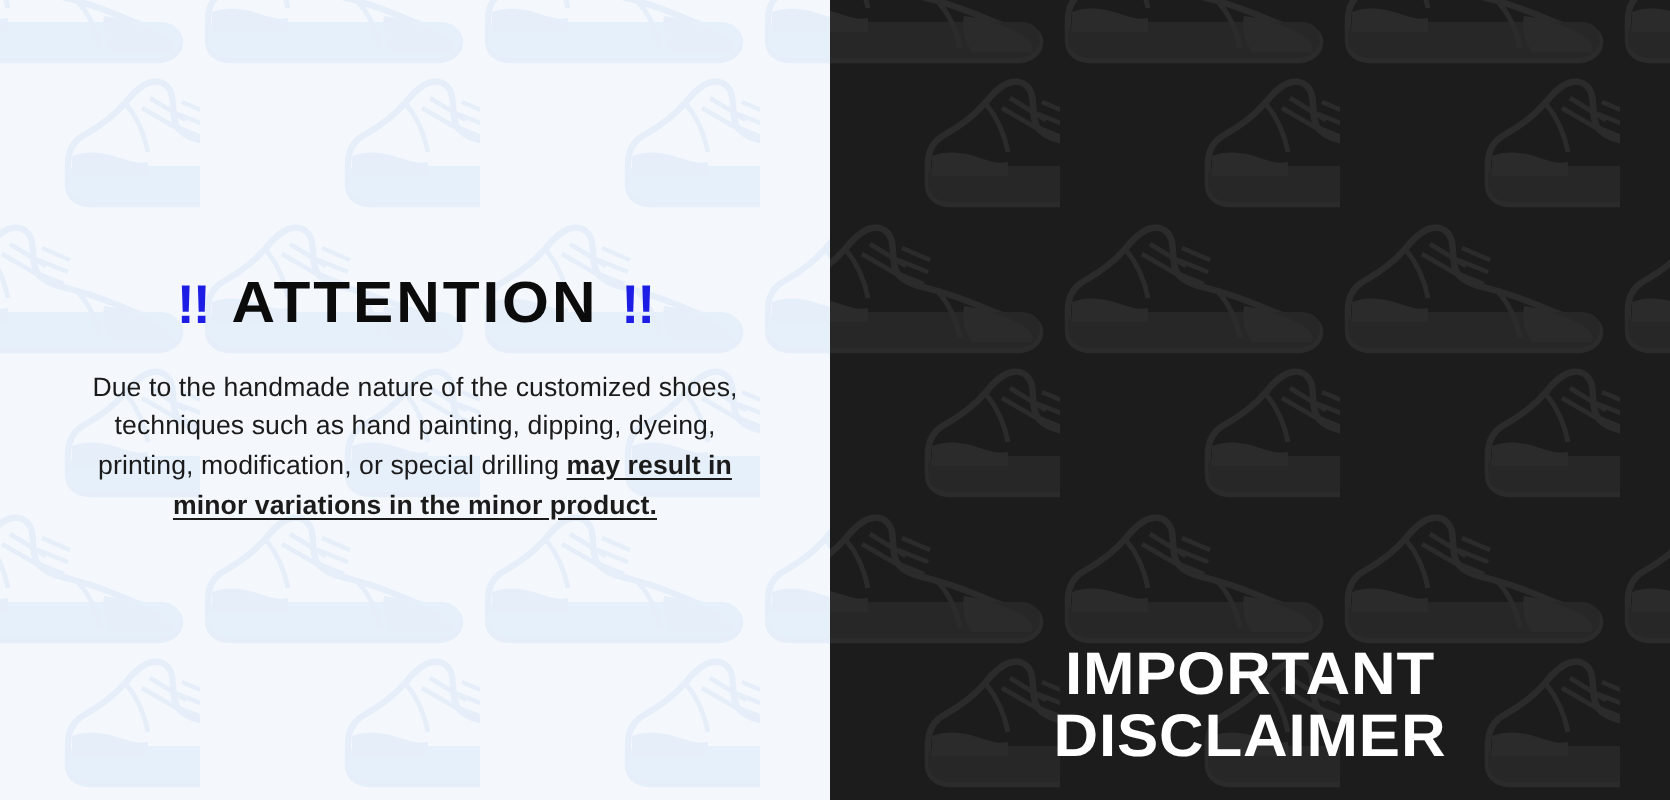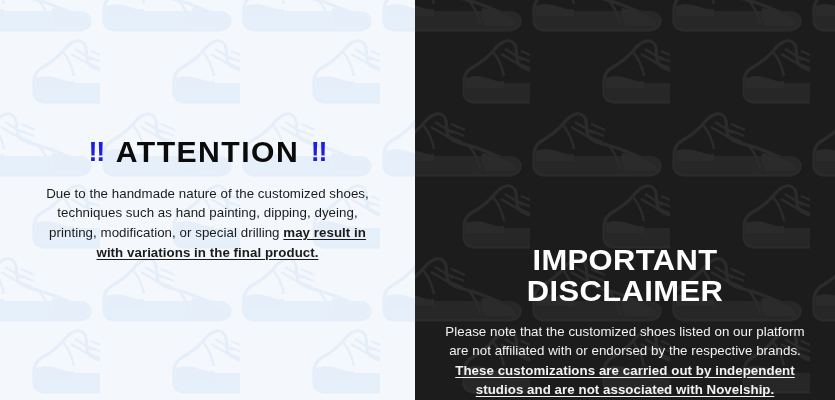--- a/index.html
+++ b/index.html
@@ -154,21 +154,21 @@
       </svg>
     </div>
 
     <div class="panel-content">
       <h2 class="heading-attention">
         <span class="bang">!!</span>
         <span>ATTENTION</span>
         <span class="bang">!!</span>
       </h2>
       <p class="body-light">
-        <span>Due to the handmade nature of the customized shoes, techniques such as hand painting, dipping, dyeing, printing, modification, or special drilling </span><span class="emph">may result in with variations in the final product.</span>
+        <span>Due to the handmade nature of the customized shoes, techniques such as hand painting, dipping, dyeing, printing, modification, or special drilling </span><span class="emph">may result in minor variations in the minor product.</span>
       </p>
     </div>
   </section>
 
   <section class="panel panel-right">
 
     <div class="panel-bg">
       <svg class="pattern-svg" viewBox="0 0 420 400" preserveAspectRatio="xMidYMid slice" aria-hidden="true">
         <defs>
           <g id="sneakerD">
@@ -193,19 +193,16 @@
         <rect x="0" y="0" width="420" height="400" fill="#1c1c1c"></rect>
         <rect x="0" y="0" width="420" height="400" fill="url(#patD)"></rect>
       </svg>
     </div>
 
     <div class="panel-content">
       <h2 class="heading-disclaimer">
         <span class="hl">IMPORTANT</span>
         <span class="hl">DISCLAIMER</span>
       </h2>
-      <p class="body-dark">
-        <span>Please note that the customized shoes listed on our platform are not affiliated with or endorsed by the respective brands. </span><span class="emph">These customizations are carried out by independent studios and are not associated with Novelship.</span>
-      </p>
     </div>
   </section>
 
 </div>
 
 </body></html>

